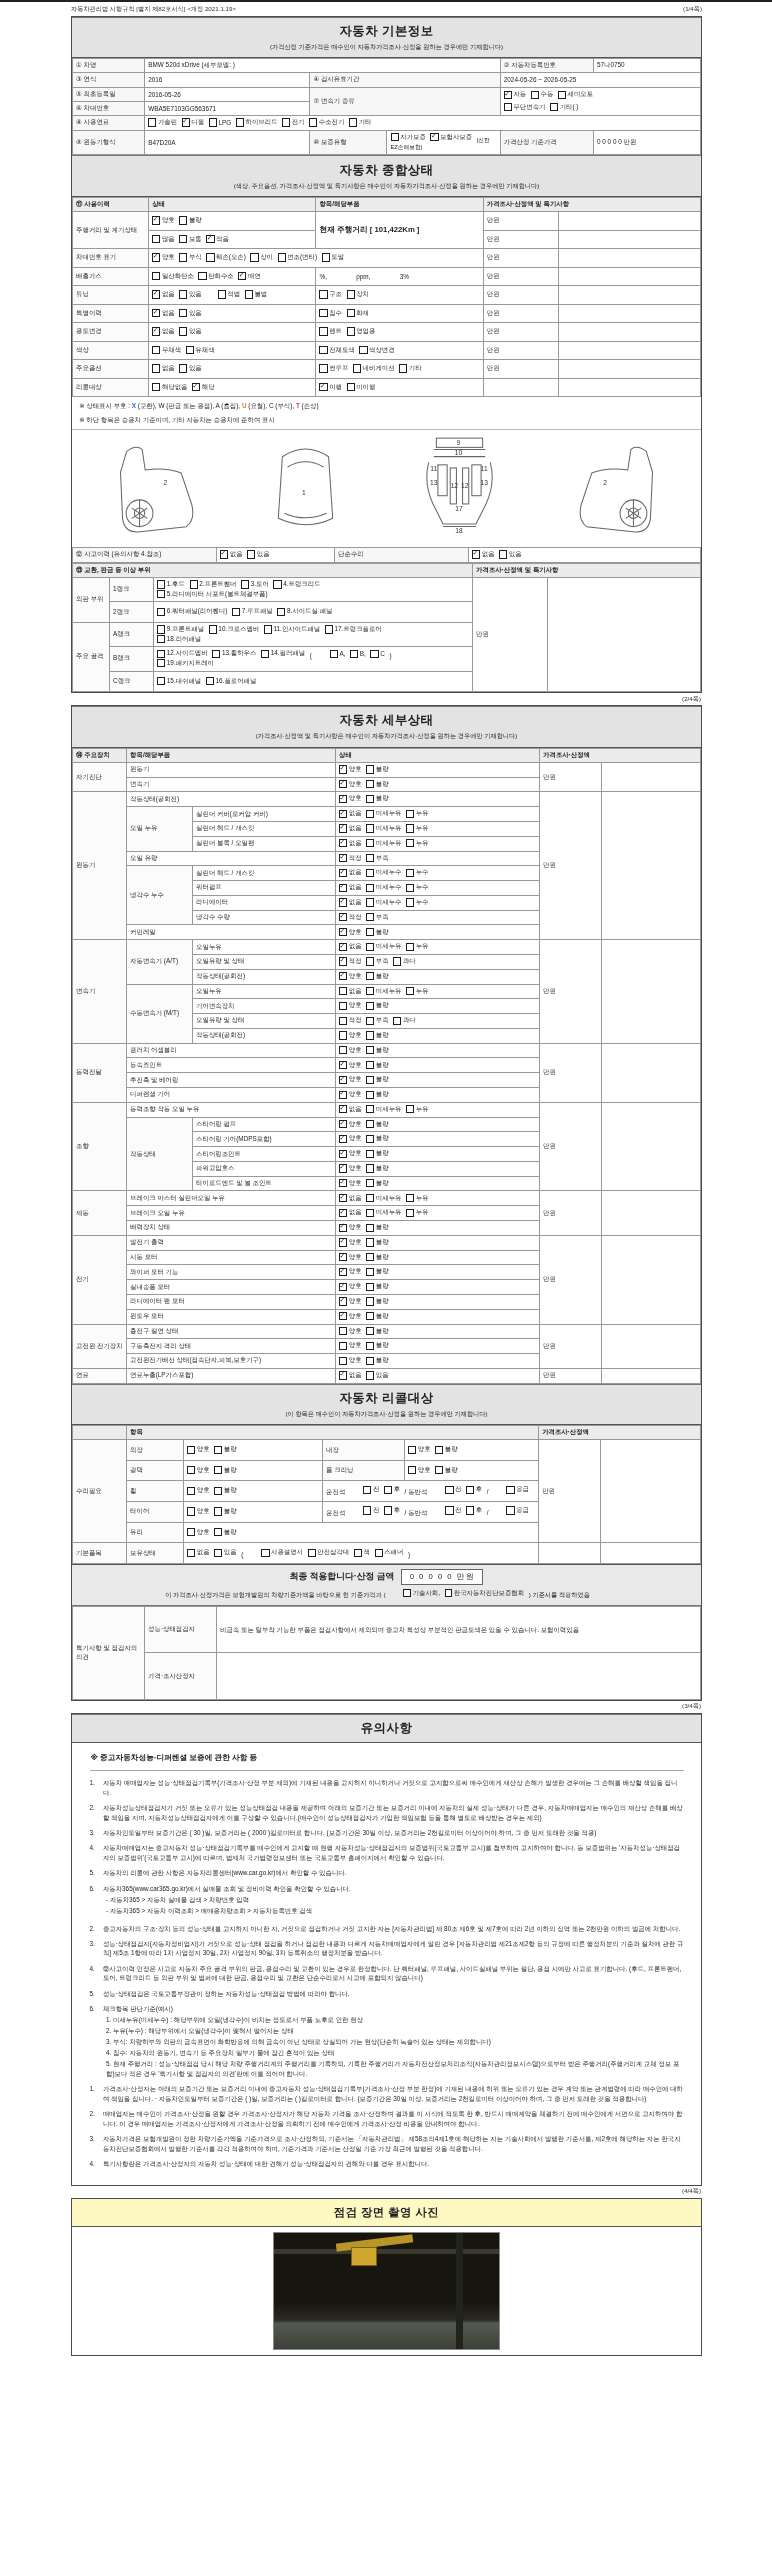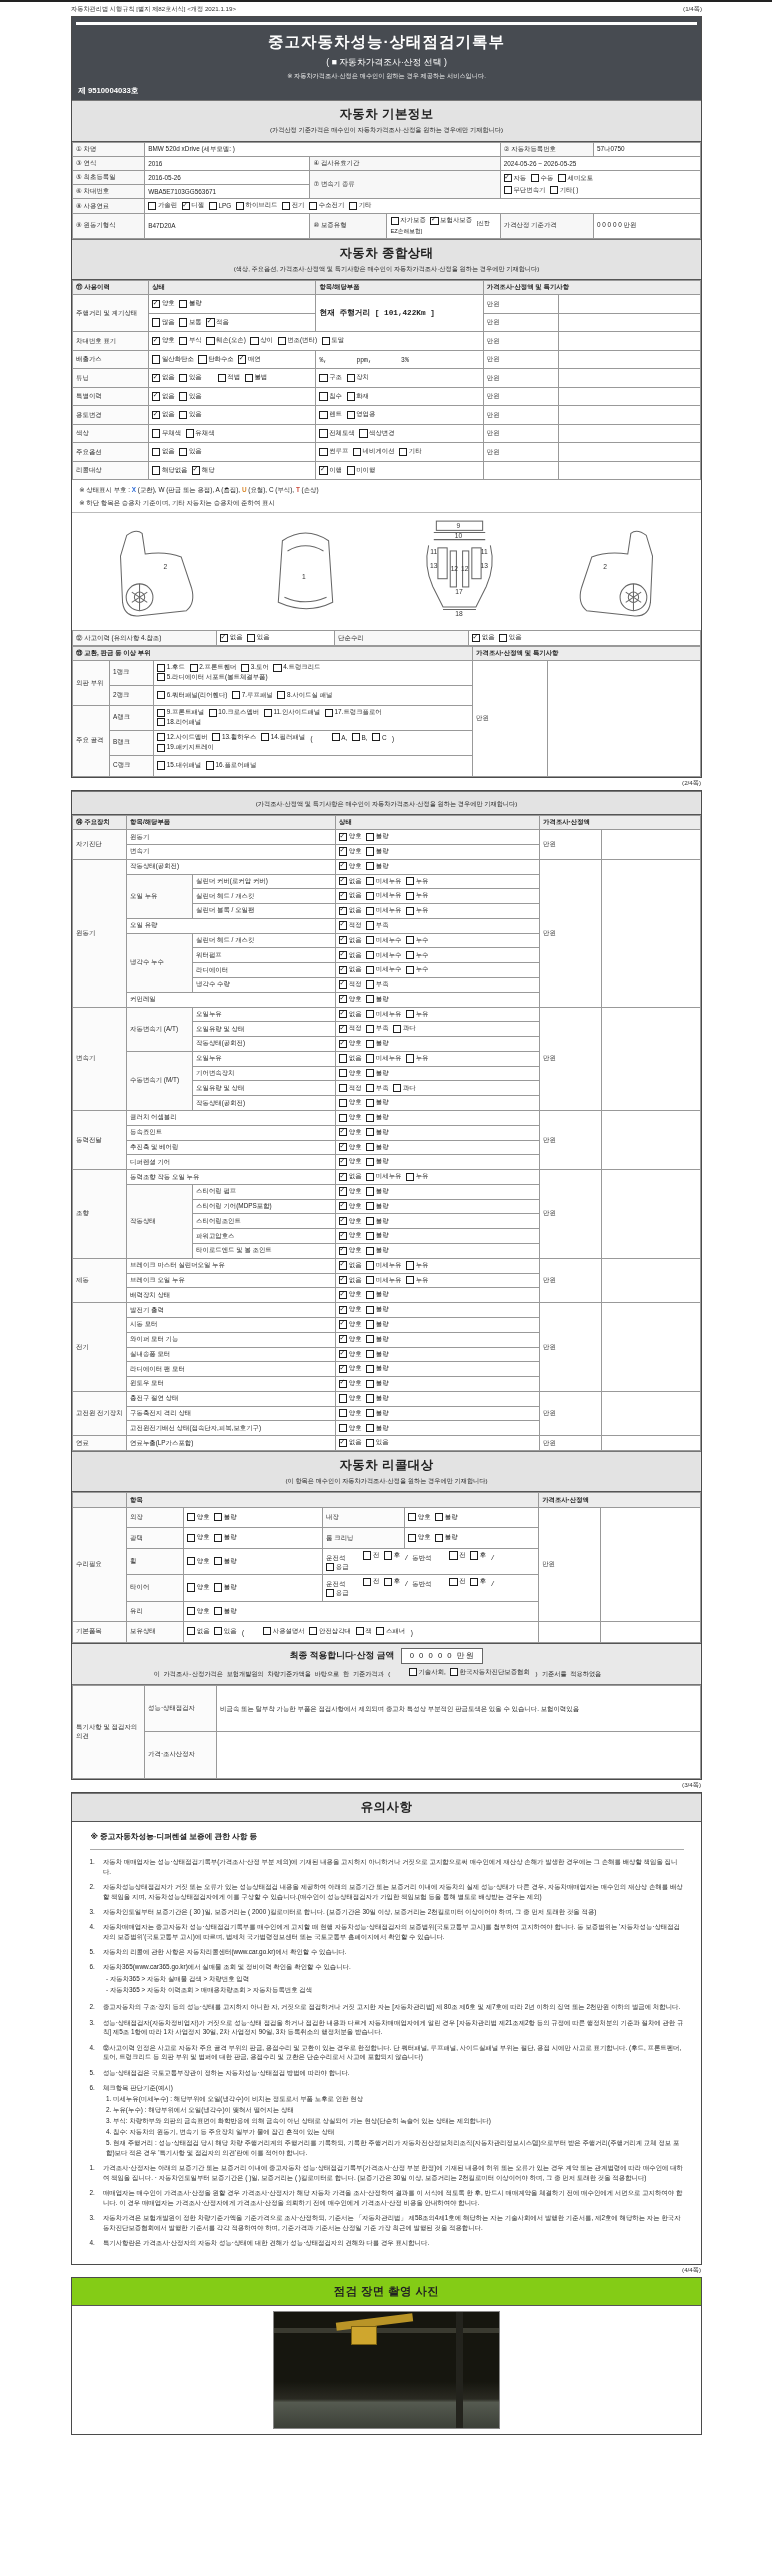--- a/index.html
+++ b/index.html
@@ -31,21 +31,21 @@
   .gcol{background:#fbfbfb;text-align:center;}
   .price{text-align:center;color:#333;}
   .center{text-align:center;}
   .big-km{font-size:7.7px;font-weight:bold;}
   
   .cb{display:inline-flex;align-items:center;margin-right:4.6px;white-space:nowrap;}
   .bx{display:inline-block;width:6.2px;height:6.2px;border:1px solid #1e1e1e;background:#fff;
       margin-right:1.5px;position:relative;flex:none;}
   .bx.ck::after{content:"✓";position:absolute;left:-0.5px;top:-2.1px;font-size:6.7px;font-weight:bold;color:#111;}
   .cbl{font-size:6.4px;}
-  .txt{margin-right:18px;font-family:Liberation Mono, monospace;}
+  .txt{margin-right:18px;}
   .gap{display:inline-block;width:11.3px;}
   
   .legend,.note2{font-size:6.4px;padding:2.1px 7.2px;}
   .legend{padding-top:5.2px;}
   .note2{border-bottom:0.5px solid #bbb;padding-bottom:4.1px;}
   .diagrams{display:flex;justify-content:space-around;align-items:center;padding:4.1px 5.2px 5.2px 5.2px;}
   .diagrams svg{flex:none;}
   
   .notice-wrap{padding:3.1px 17.5px 10.3px 17.5px;font-size:6.4px;line-height:1.5;}
   .ntitle{font-size:7.7px;font-weight:bold;padding:6.2px 1px;border-bottom:0.5px solid #aaa;margin-bottom:7.2px;}
@@ -58,48 +58,41 @@
                font-size:10.3px;font-weight:bold;padding:6.2px 0;}
   .pinfo-body{font-size:6.7px;line-height:1.6;}
   
   .finalrow{display:flex;align-items:center;justify-content:center;background:#e9e9e9;
             border-top:1px solid #555;border-bottom:0.5px solid #777;padding:4.1px 0 5.2px 0;flex-wrap:wrap;}
   .final-label{font-size:8.8px;font-weight:bold;margin-right:7.2px;}
   .final-val{border:0.5px solid #666;background:#fff;padding:2.1px 7.2px;font-size:7.7px;letter-spacing:1.5px;}
   .final-note{width:100%;text-align:center;font-size:6.2px;margin-top:3.6px;}
   .final-note .bx{width:5.7px;height:5.7px;}
   
-  .photo-band{background:#84cc16;text-align:center;padding:6.2px;border-bottom:1px solid #555;}
+  .photo-band{background:#fef9c3;text-align:center;padding:6.2px;border-bottom:1px solid #555;}
   .photo-band .band-title{font-size:11.3px;}
   .photo{width:225px;height:116px;margin:5.2px auto;position:relative;overflow:hidden;border:0.5px solid #888;}
   .ph1{background:linear-gradient(#16160f 60%,#2a2a22 75%,#555a50 78%,#3c4038 100%);}
   .ph1 .beam{position:absolute;left:0;top:15.5px;width:100%;height:5.2px;background:#3a3a30;}
   .ph1 .arm{position:absolute;left:62px;top:6.2px;width:77px;height:8.2px;background:#b99427;transform:rotate(-7deg);}
   .ph1 .cab{position:absolute;left:77px;top:13.4px;width:24px;height:17.5px;background:#cfa62e;border:1px solid #7a6112;}
   .ph1 .post{position:absolute;right:36px;top:0;width:7.2px;height:100%;background:#23231d;}
 </style>
 </head>
 <body>
 
 <div class="topedge"></div>
 <div class="topbar">
   <span>자동차관리법 시행규칙 [별지 제82호서식] &lt;개정 2021.1.19&gt;</span>
   <span>(1/4쪽)</span>
 </div>
 
 <div class="doc">
 
   <section class="box">
-    <div class="dark" style="background: rgb(71, 75, 81);">
-      <div class="dark-stripe"></div>
-      <div class="dark-title">중고자동차성능·상태점검기록부</div>
-      <div class="dark-select">( ■ 자동차가격조사·산정 선택 )</div>
-      <div class="dark-note">※ 자동차가격조사·산정은 매수인이 원하는 경우 제공하는 서비스입니다.</div>
-      <div class="dark-docno">제 9510004033호</div>
-    </div>
 
     <div class="band">
       <div class="band-title">자동차 기본정보</div>
       <div class="band-sub">(가격산정 기준가격은 매수인이 자동차가격조사·산정을 원하는 경우에만 기재합니다)</div>
     </div>
     <table class="t">
       <colgroup>
           <col style="width:72px">
           <col style="width:165px">
           <col style="width:77px">
@@ -594,20 +587,21 @@
               </span></td>
           </tr>
         </tbody>
     </table>
   </section>
 
   <div class="pagemark">(2/4쪽)</div>
 
   <section class="box">
     <div class="band">
+      <div class="band-title">자동차 세부상태</div>
       <div class="band-sub">(가격조사·산정액 및 특기사항은 매수인이 자동차가격조사·산정을 원하는 경우에만 기재합니다)</div>
     </div>
     <table class="t">
       <colgroup>
           <col style="width:54px">
           <col style="width:66px">
           <col style="width:143px">
           <col style="width:204px">
           <col style="width:62px">
           <col>

